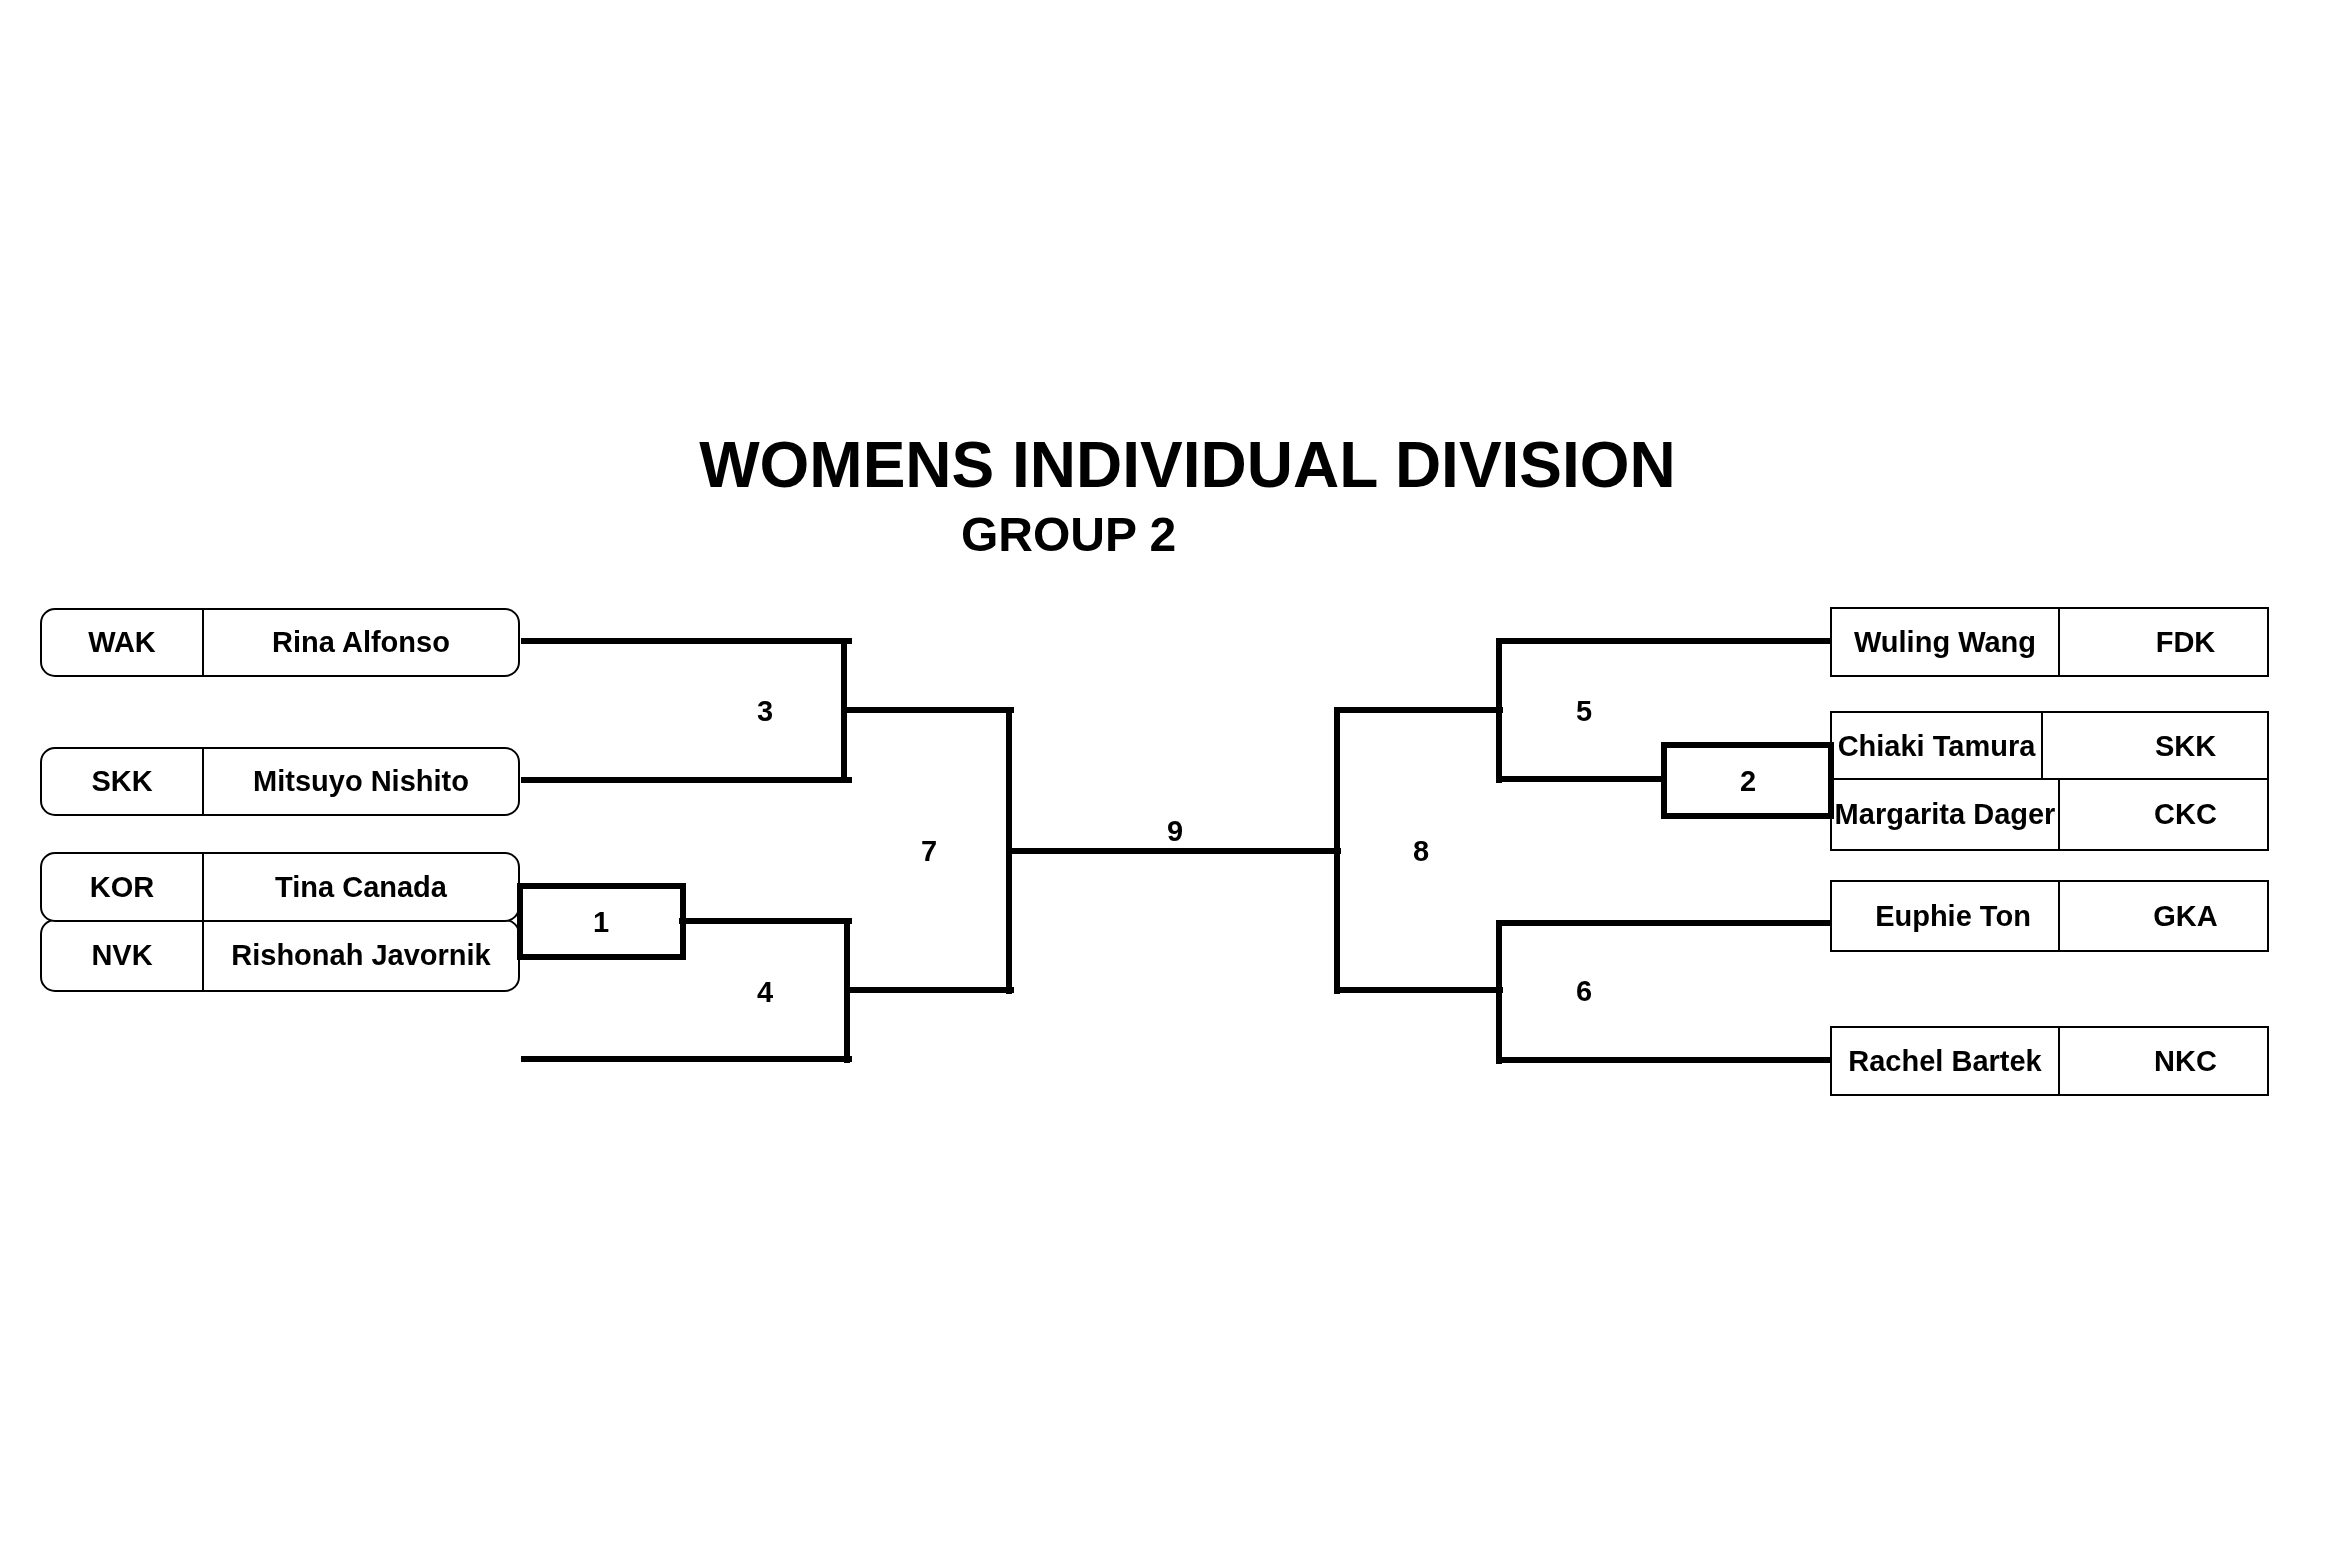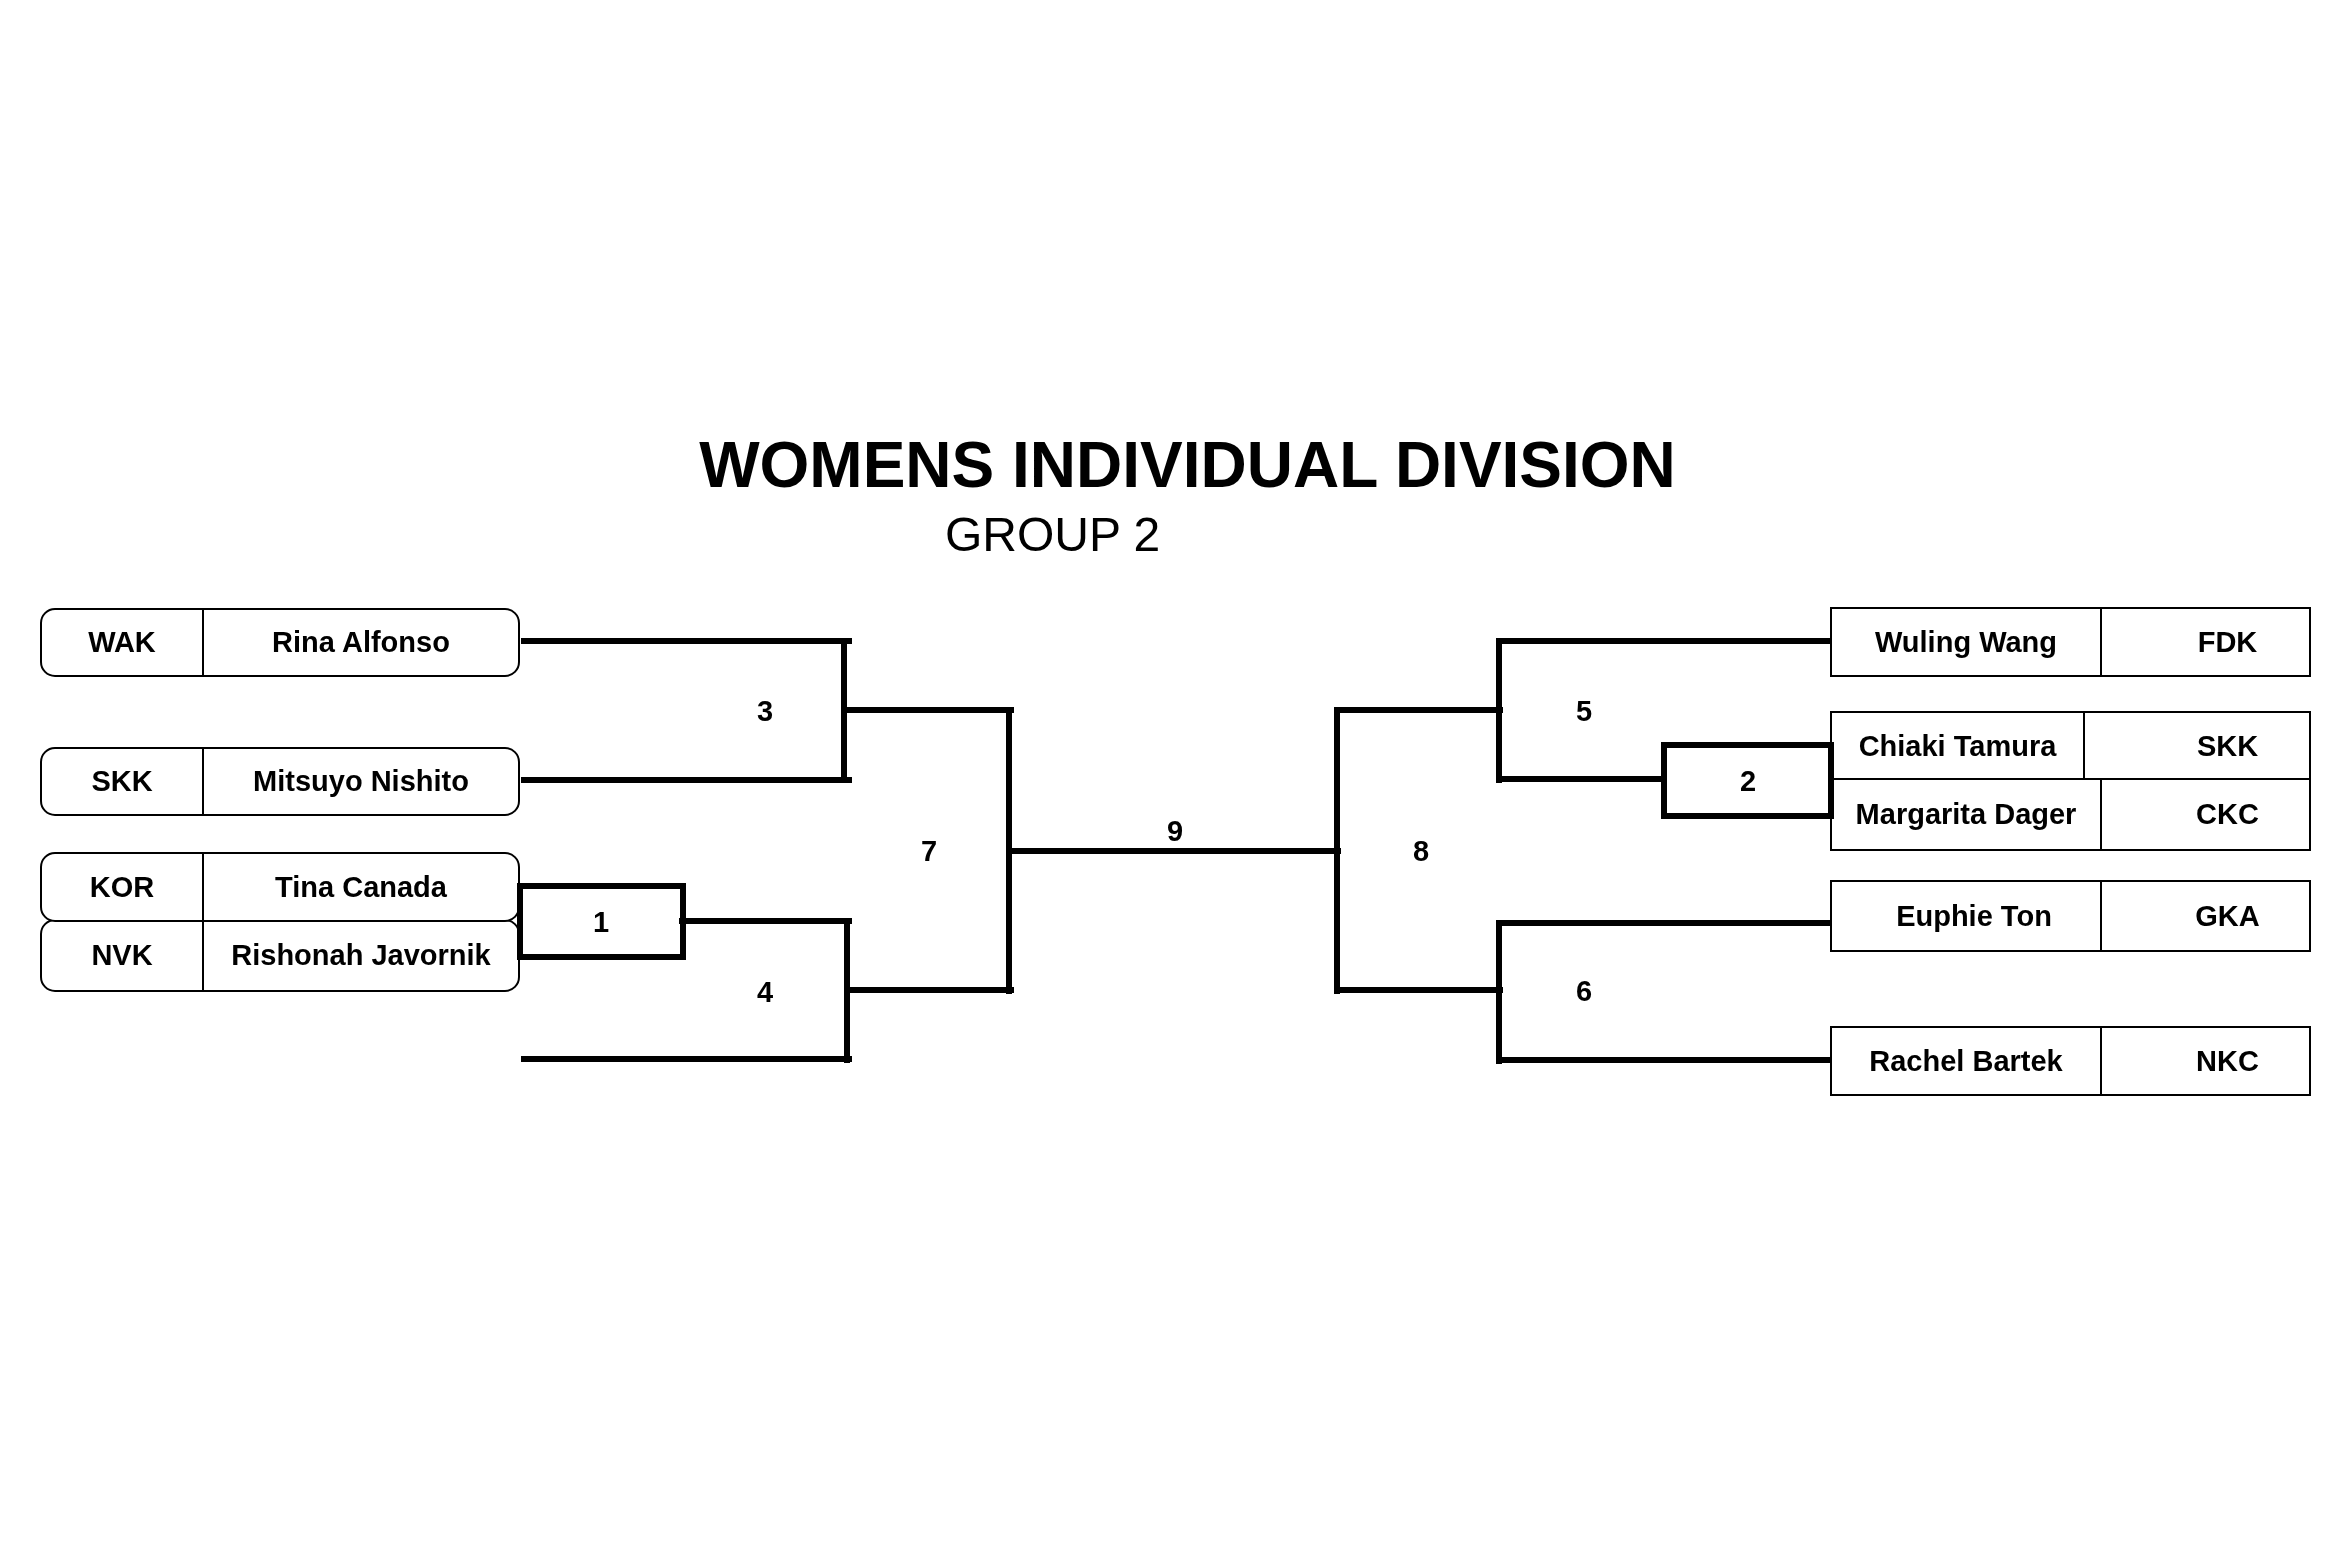--- a/index.html
+++ b/index.html
@@ -24,26 +24,26 @@
     top: 433px;
     width: 2351px;
     text-align: center;
     font-size: 64px;
     font-weight: bold;
     line-height: 1;
     letter-spacing: 0px;
   }
   .subtitle {
     position: absolute;
-    left: 0;
+    left: 16px;
     top: 511px;
     width: 2105px;
     text-align: center;
     font-size: 48px;
-    font-weight: normal;
+    font-weight: bold;
     line-height: 1;
   }
 
   .ebox {
     position: absolute;
     display: flex;
     border: 2.8px solid #000000;
     background: #ffffff;
     font-size: 29px;
     font-weight: bold;
@@ -52,21 +52,21 @@
     display: flex;
     align-items: center;
     justify-content: center;
     white-space: nowrap;
   }
   
   .ebox.left  { left: 40px; width: 480px; border-radius: 15px; }
   .ebox.left .abbr { width: 162px; border-right: 2.8px solid #000000; }
   .ebox.left .name { flex: 1; }
   
-  .ebox.right { left: 1830px; width: 481px; justify-content: space-between; }
+  .ebox.right { left: 1830px; width: 439px; justify-content: space-between; }
   .ebox.right .name { flex: 1; border-right: 2.8px solid #000000; }
   .ebox.right .abbr { width: 163px; margin-left: 44px; }
 
   .line {
     position: absolute;
     background: #000000;
   }
   .hline { height: 6.4px; }
   .vline { width: 6.4px; }
 

